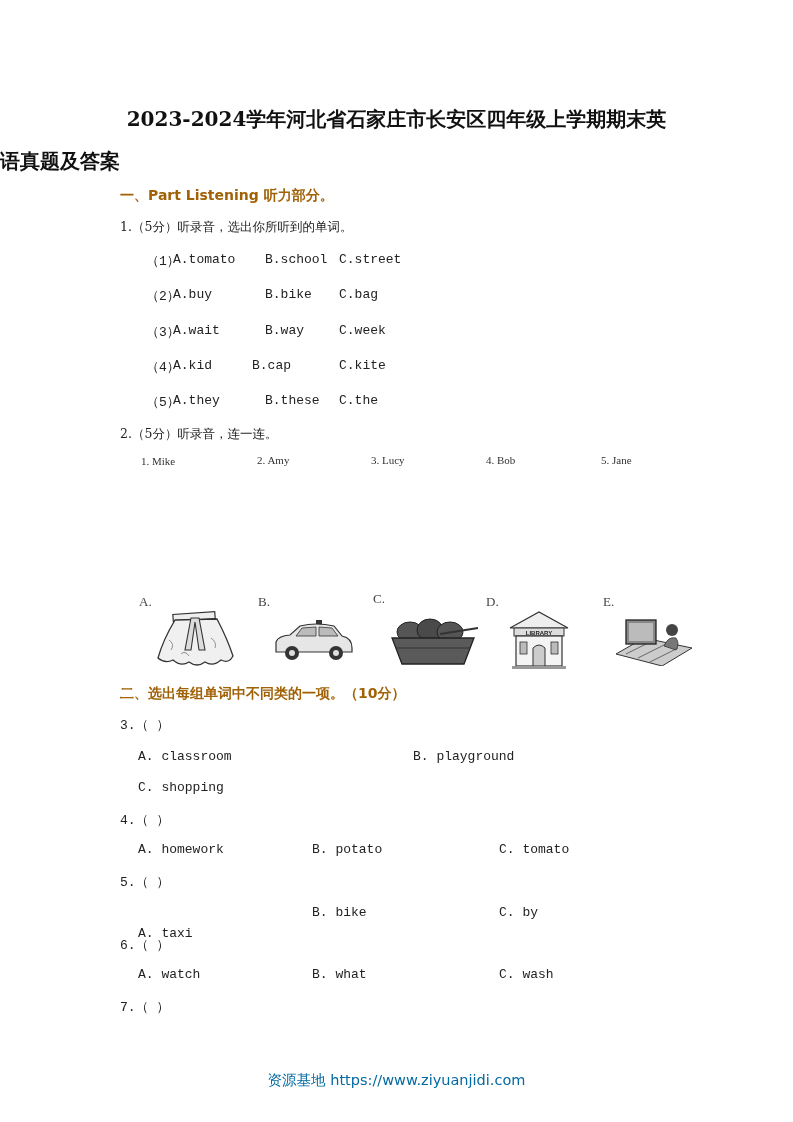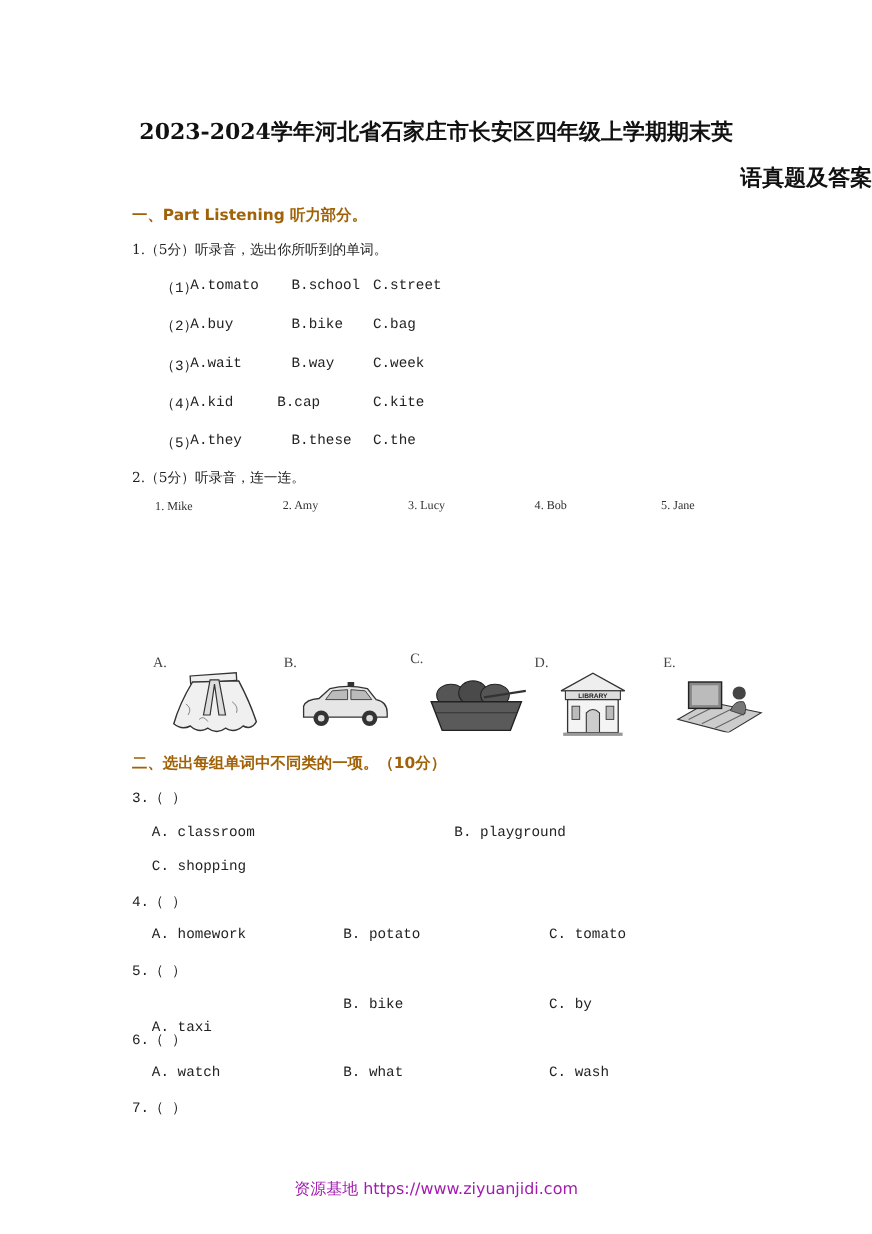--- a/index.html
+++ b/index.html
@@ -4,28 +4,28 @@
   <style>
     html, body { margin: 0; padding: 0; background: #ffffff; }
     body { width: 793px; height: 1122px; position: relative; overflow: hidden; color: #1a1a1a; }
     .abs { position: absolute; white-space: nowrap; }
     .title { font-family: "DejaVu Serif", serif; font-weight: bold; font-size: 20px; color: #111; }
     .sec { font-family: "DejaVu Sans", sans-serif; font-weight: bold; font-size: 14px; color: #a16207; }
     .txt { font-family: "DejaVu Serif", serif; font-size: 12.5px; color: #222; }
     .mono { font-family: "Liberation Mono", monospace; font-size: 13px; color: #222; }
     .name { font-family: "Liberation Serif", serif; font-size: 11px; color: #333; }
     .plabel { font-family: "Liberation Serif", serif; font-size: 13px; color: #444; }
-    .footer { font-family: "DejaVu Sans", sans-serif; font-size: 14.5px; color: #a21caf; }
+    .footer { font-family: "DejaVu Sans", sans-serif; font-size: 14.5px; color: #0369a1; }
     .pic { position: absolute; }
   </style>
 </head>
 <body>
 
 <div class="abs title" style="left:0; width:793px; text-align:center; top:106px;">2023-2024学年河北省石家庄市长安区四年级上学期期末英</div>
-<div class="abs title" style="left:0; width:793px; text-align:right; top:148px;">语真题及答案</div>
+<div class="abs title" style="left:0; width:793px; text-align:left; top:148px;">语真题及答案</div>
 
 <div class="abs sec" style="left:120px; top:187px;">一、Part Listening 听力部分。</div>
 <div class="abs txt" style="left:120px; top:219px;">1.（5分）听录音，选出你所听到的单词。</div>
 
 <div>
   <div>
     <span class="abs mono" style="left:146px; top:252px;">（1）</span>
     <span class="abs mono" style="left:173px; top:252px;">A.tomato</span>
     <span class="abs mono" style="left:265px; top:252px;">B.school</span>
     <span class="abs mono" style="left:339px; top:252px;">C.street</span>

